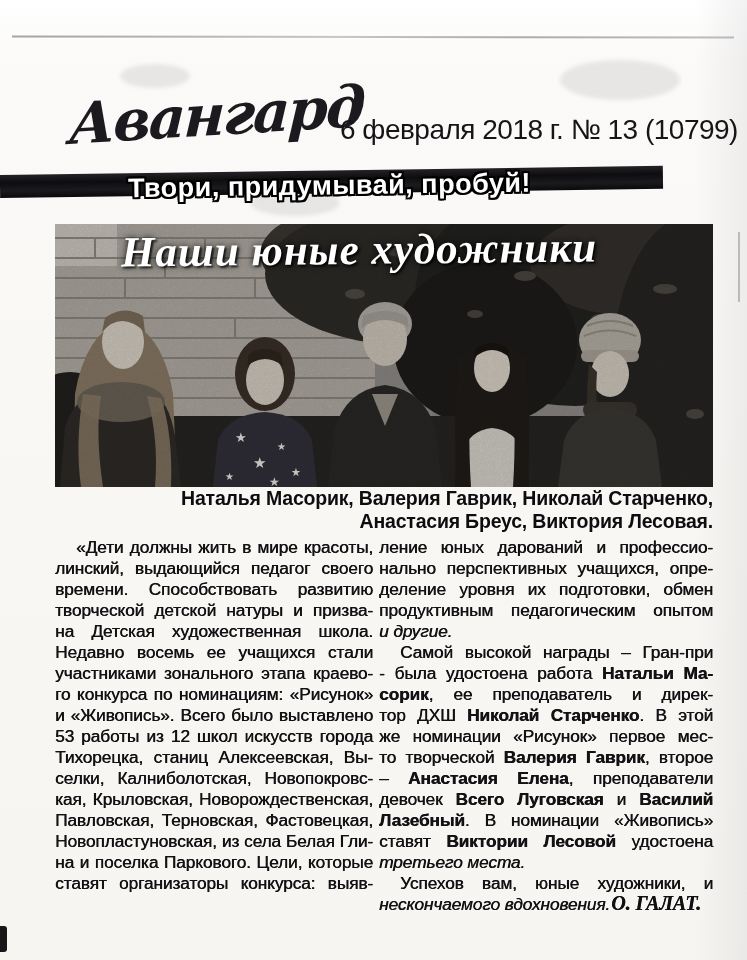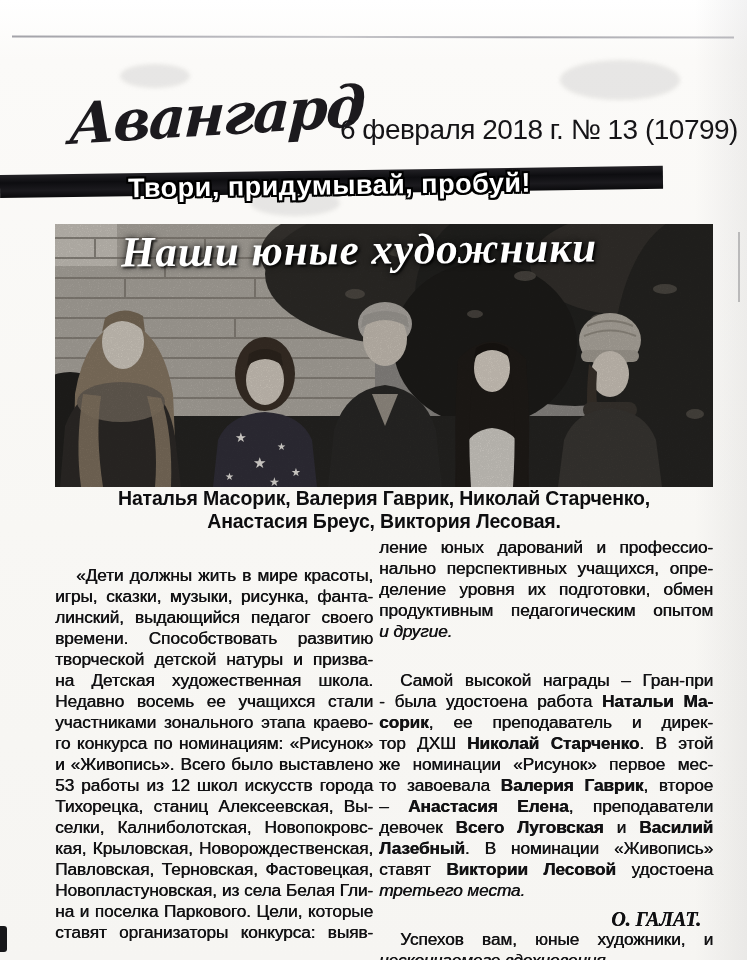--- a/index.html
+++ b/index.html
@@ -61,40 +61,40 @@
   .photo-headline{
     position:absolute;left:66px;top:1px;
     font-family:"Liberation Serif","DejaVu Serif",serif;
     font-style:italic;font-weight:700;font-size:43px;letter-spacing:1px;
     color:#ffffff;white-space:nowrap;transform:rotate(-.6deg);
     text-shadow:0 0 7px rgba(0,0,0,.9),2px 2px 2px rgba(0,0,0,.7);
   }
   
   .caption{
     position:absolute;left:55px;top:487px;width:658px;
-    text-align:center;font-size:19.5px;line-height:23px;font-weight:700;
+    text-align:right;font-size:19.5px;line-height:23px;font-weight:700;
     color:#0d0d0f;letter-spacing:-.2px;
   }
   
   .col{
     position:absolute;top:537px;font-size:17.3px;line-height:21px;
     color:#121214;letter-spacing:-.1px;
   }
   .col .tline{
     text-align:justify;text-align-last:justify;
     text-shadow:.45px 0 0 currentColor;   
     white-space:normal;height:21px;overflow:visible;
   }
   .col .tline.pend{text-align-last:left;font-style:italic;}
-  .col .tline.indent{text-indent:21px;margin-top:28px;}
+  .col .tline.indent{text-indent:21px;}
   .col .tline .b{font-weight:700;}
   .col-left{left:55px;width:318px;}
   .col-right{left:379px;width:334px;}
   .signature{
-    position:absolute;right:12px;top:372px;
+    position:absolute;right:12px;top:356px;
     font-family:"Liberation Serif","DejaVu Serif",serif;
     font-style:italic;font-weight:700;font-size:20px;color:#101012;
     text-shadow:.3px 0 0 currentColor;white-space:nowrap;
   }
 </style>
 </head>
 <body>
 
 <div class="page">
 
@@ -225,21 +225,20 @@
     <div class="photo-headline">Наши юные художники</div>
   </div>
 
   <div class="caption">
     <div>Наталья Масорик, Валерия Гаврик, Николай Старченко,</div>
     <div>Анастасия Бреус, Виктория Лесовая.</div>
   </div>
 
   <div class="col col-left">
       <div class="tline indent"><span>«Дети должны жить в мире красоты,</span></div>
-      <div class="tline"><span>игры, сказки, музыки, рисунка, фанта-</span></div>
       <div class="tline"><span>линский, выдающийся педагог своего</span></div>
       <div class="tline"><span>времени. Способствовать развитию</span></div>
       <div class="tline"><span>творческой детской натуры и призва-</span></div>
       <div class="tline"><span>на Детская художественная школа.</span></div>
       <div class="tline"><span>Недавно восемь ее учащихся стали</span></div>
       <div class="tline"><span>участниками зонального этапа краево-</span></div>
       <div class="tline"><span>го конкурса по номинациям: «Рисунок»</span></div>
       <div class="tline"><span>и «Живопись». Всего было выставлено</span></div>
       <div class="tline"><span>53 работы из 12 школ искусств города</span></div>
       <div class="tline"><span>Тихорецка, станиц Алексеевская, Вы-</span></div>
@@ -255,21 +254,21 @@
   <div class="tline"><span>ление юных дарований и профессио-</span></div>
       <div class="tline"><span>нально перспективных учащихся, опре-</span></div>
       <div class="tline"><span>деление уровня их подготовки, обмен</span></div>
       <div class="tline"><span>продуктивным педагогическим опытом</span></div>
       <div class="tline pend"><span>и другие.</span></div>
       <div class="tline indent"><span>Самой высокой награды – Гран-при</span></div>
       <div class="tline"><span>- была удостоена работа </span><span class="b">Натальи Ма-</span></div>
       <div class="tline"><span class="b">сорик</span><span>, ее преподаватель и дирек-</span></div>
       <div class="tline"><span>тор ДХШ </span><span class="b">Николай Старченко</span><span>. В этой</span></div>
       <div class="tline"><span>же номинации «Рисунок» первое мес-</span></div>
-      <div class="tline"><span>то завоевала </span><span class="b">Валерия Гаврик</span><span>, второе</span></div>
+      <div class="tline"><span>то творческой </span><span class="b">Валерия Гаврик</span><span>, второе</span></div>
       <div class="tline"><span>– </span><span class="b">Анастасия Елена</span><span>, преподаватели</span></div>
       <div class="tline"><span>девочек </span><span class="b">Всего Луговская</span><span> и </span><span class="b">Василий</span></div>
       <div class="tline"><span class="b">Лазебный</span><span>. В номинации «Живопись»</span></div>
       <div class="tline"><span>ставят </span><span class="b">Виктории Лесовой</span><span> удостоена</span></div>
       <div class="tline pend"><span>третьего места.</span></div>
       <div class="tline indent"><span>Успехов вам, юные художники, и</span></div>
       <div class="tline pend"><span>нескончаемого вдохновения.</span></div>
     </div>
 
 </div>

